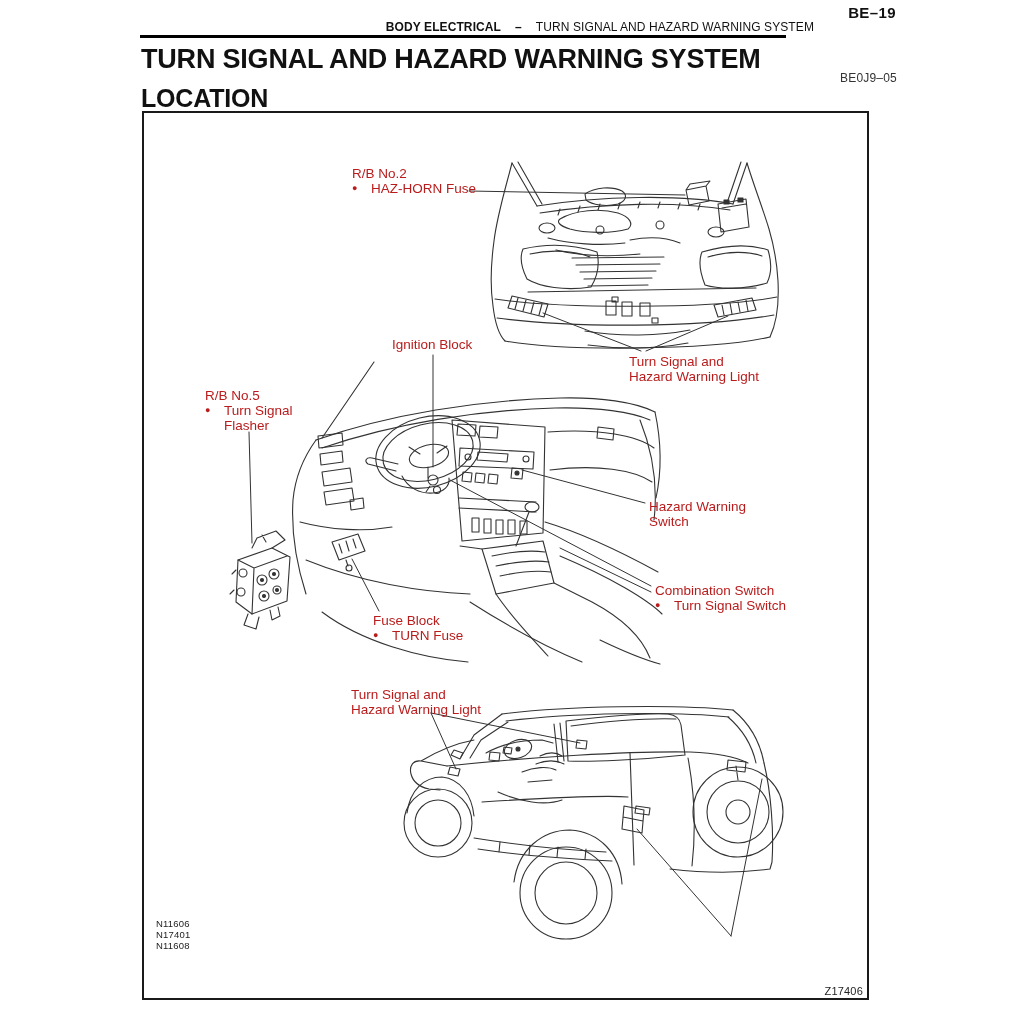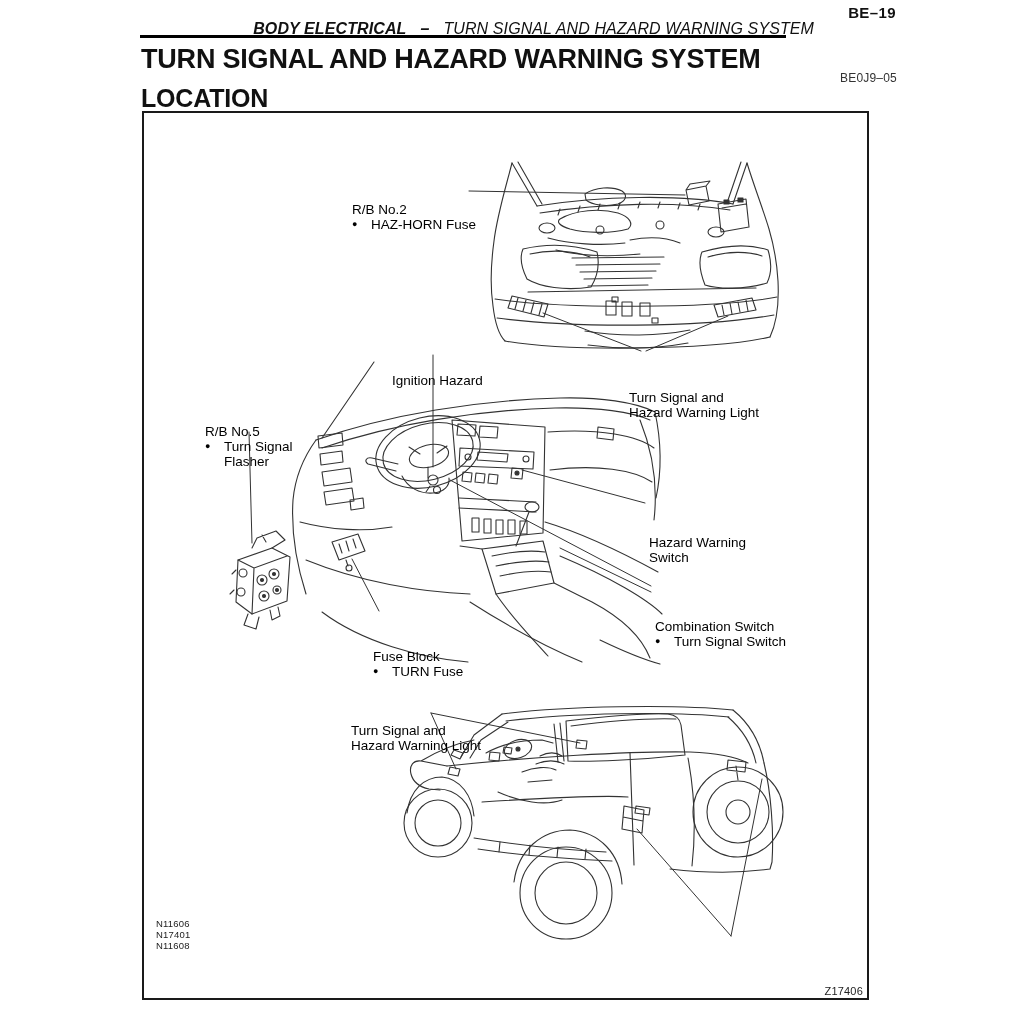--- a/index.html
+++ b/index.html
@@ -4,21 +4,21 @@
 <style>
   html,body{margin:0;padding:0;background:#f4f4f4;}
   .page{
     position:relative;width:1024px;height:1024px;background:#ffffff;
     font-family:"Liberation Sans",sans-serif;color:#111;overflow:hidden;padding-left:28px;
   }
   .page-number{
     position:absolute;top:4px;right:156px;font-size:15px;font-weight:bold;letter-spacing:.4px;
   }
   .running-header{
-    position:absolute;top:20px;right:238px;font-size:16px;white-space:nowrap;letter-spacing:.1px;font-style:italic;
+    position:absolute;top:20px;right:238px;font-size:12px;white-space:nowrap;letter-spacing:.1px;
   }
   .running-header .section{font-weight:bold;}
   .running-header .sep{margin:0 14px;font-weight:bold;}
   .header-rule{
     position:absolute;left:140px;top:35px;width:646px;height:2.5px;background:#000;
   }
   .title{
     position:absolute;left:141px;top:44px;font-size:27px;font-weight:bold;letter-spacing:-.2px;white-space:nowrap;
   }
   .section-code{
@@ -26,21 +26,21 @@
   }
   .subtitle{
     position:absolute;left:141px;top:84px;font-size:25px;font-weight:bold;letter-spacing:-.2px;
   }
   .figure-box{
     position:absolute;left:142px;top:111px;width:727px;height:889px;
     border:2px solid #1a1a1a;box-sizing:border-box;
   }
   .art{position:absolute;left:0;top:0;}
   .lbl{
-    position:absolute;font-size:13.5px;line-height:15px;color:#000000;white-space:nowrap;margin-top:36px;
+    position:absolute;font-size:13.5px;line-height:15px;color:#b91c1c;white-space:nowrap;
   }
   .b-line{display:flex;align-items:flex-start;}
   .bullet{width:19px;font-size:9px;line-height:15px;flex:0 0 19px;}
   .indent{padding-left:19px;}
   .refs{
     position:absolute;left:12px;top:805px;font-size:9.5px;line-height:11px;color:#222;letter-spacing:.2px;
   }
   .fig-code{
     position:absolute;right:4px;bottom:1px;font-size:11px;color:#222;letter-spacing:.2px;
   }
@@ -248,21 +248,21 @@
         <span>HAZ-HORN Fuse</span>
       </div>
     </div>
 
     <div class="lbl" style="left:485px;top:241px">
       <div>Turn Signal and</div>
       <div>Hazard Warning Light</div>
     </div>
 
     <div class="lbl" style="left:248px;top:224px">
-      <div>Ignition Hazard</div>
+      <div>Ignition Block</div>
     </div>
 
     <div class="lbl" style="left:61px;top:275px">
       <div>R/B No.5</div>
       <div class="b-line">
         <span class="bullet">●</span>
         <span>Turn Signal</span>
       </div>
       <div class="indent">Flasher</div>
     </div>

